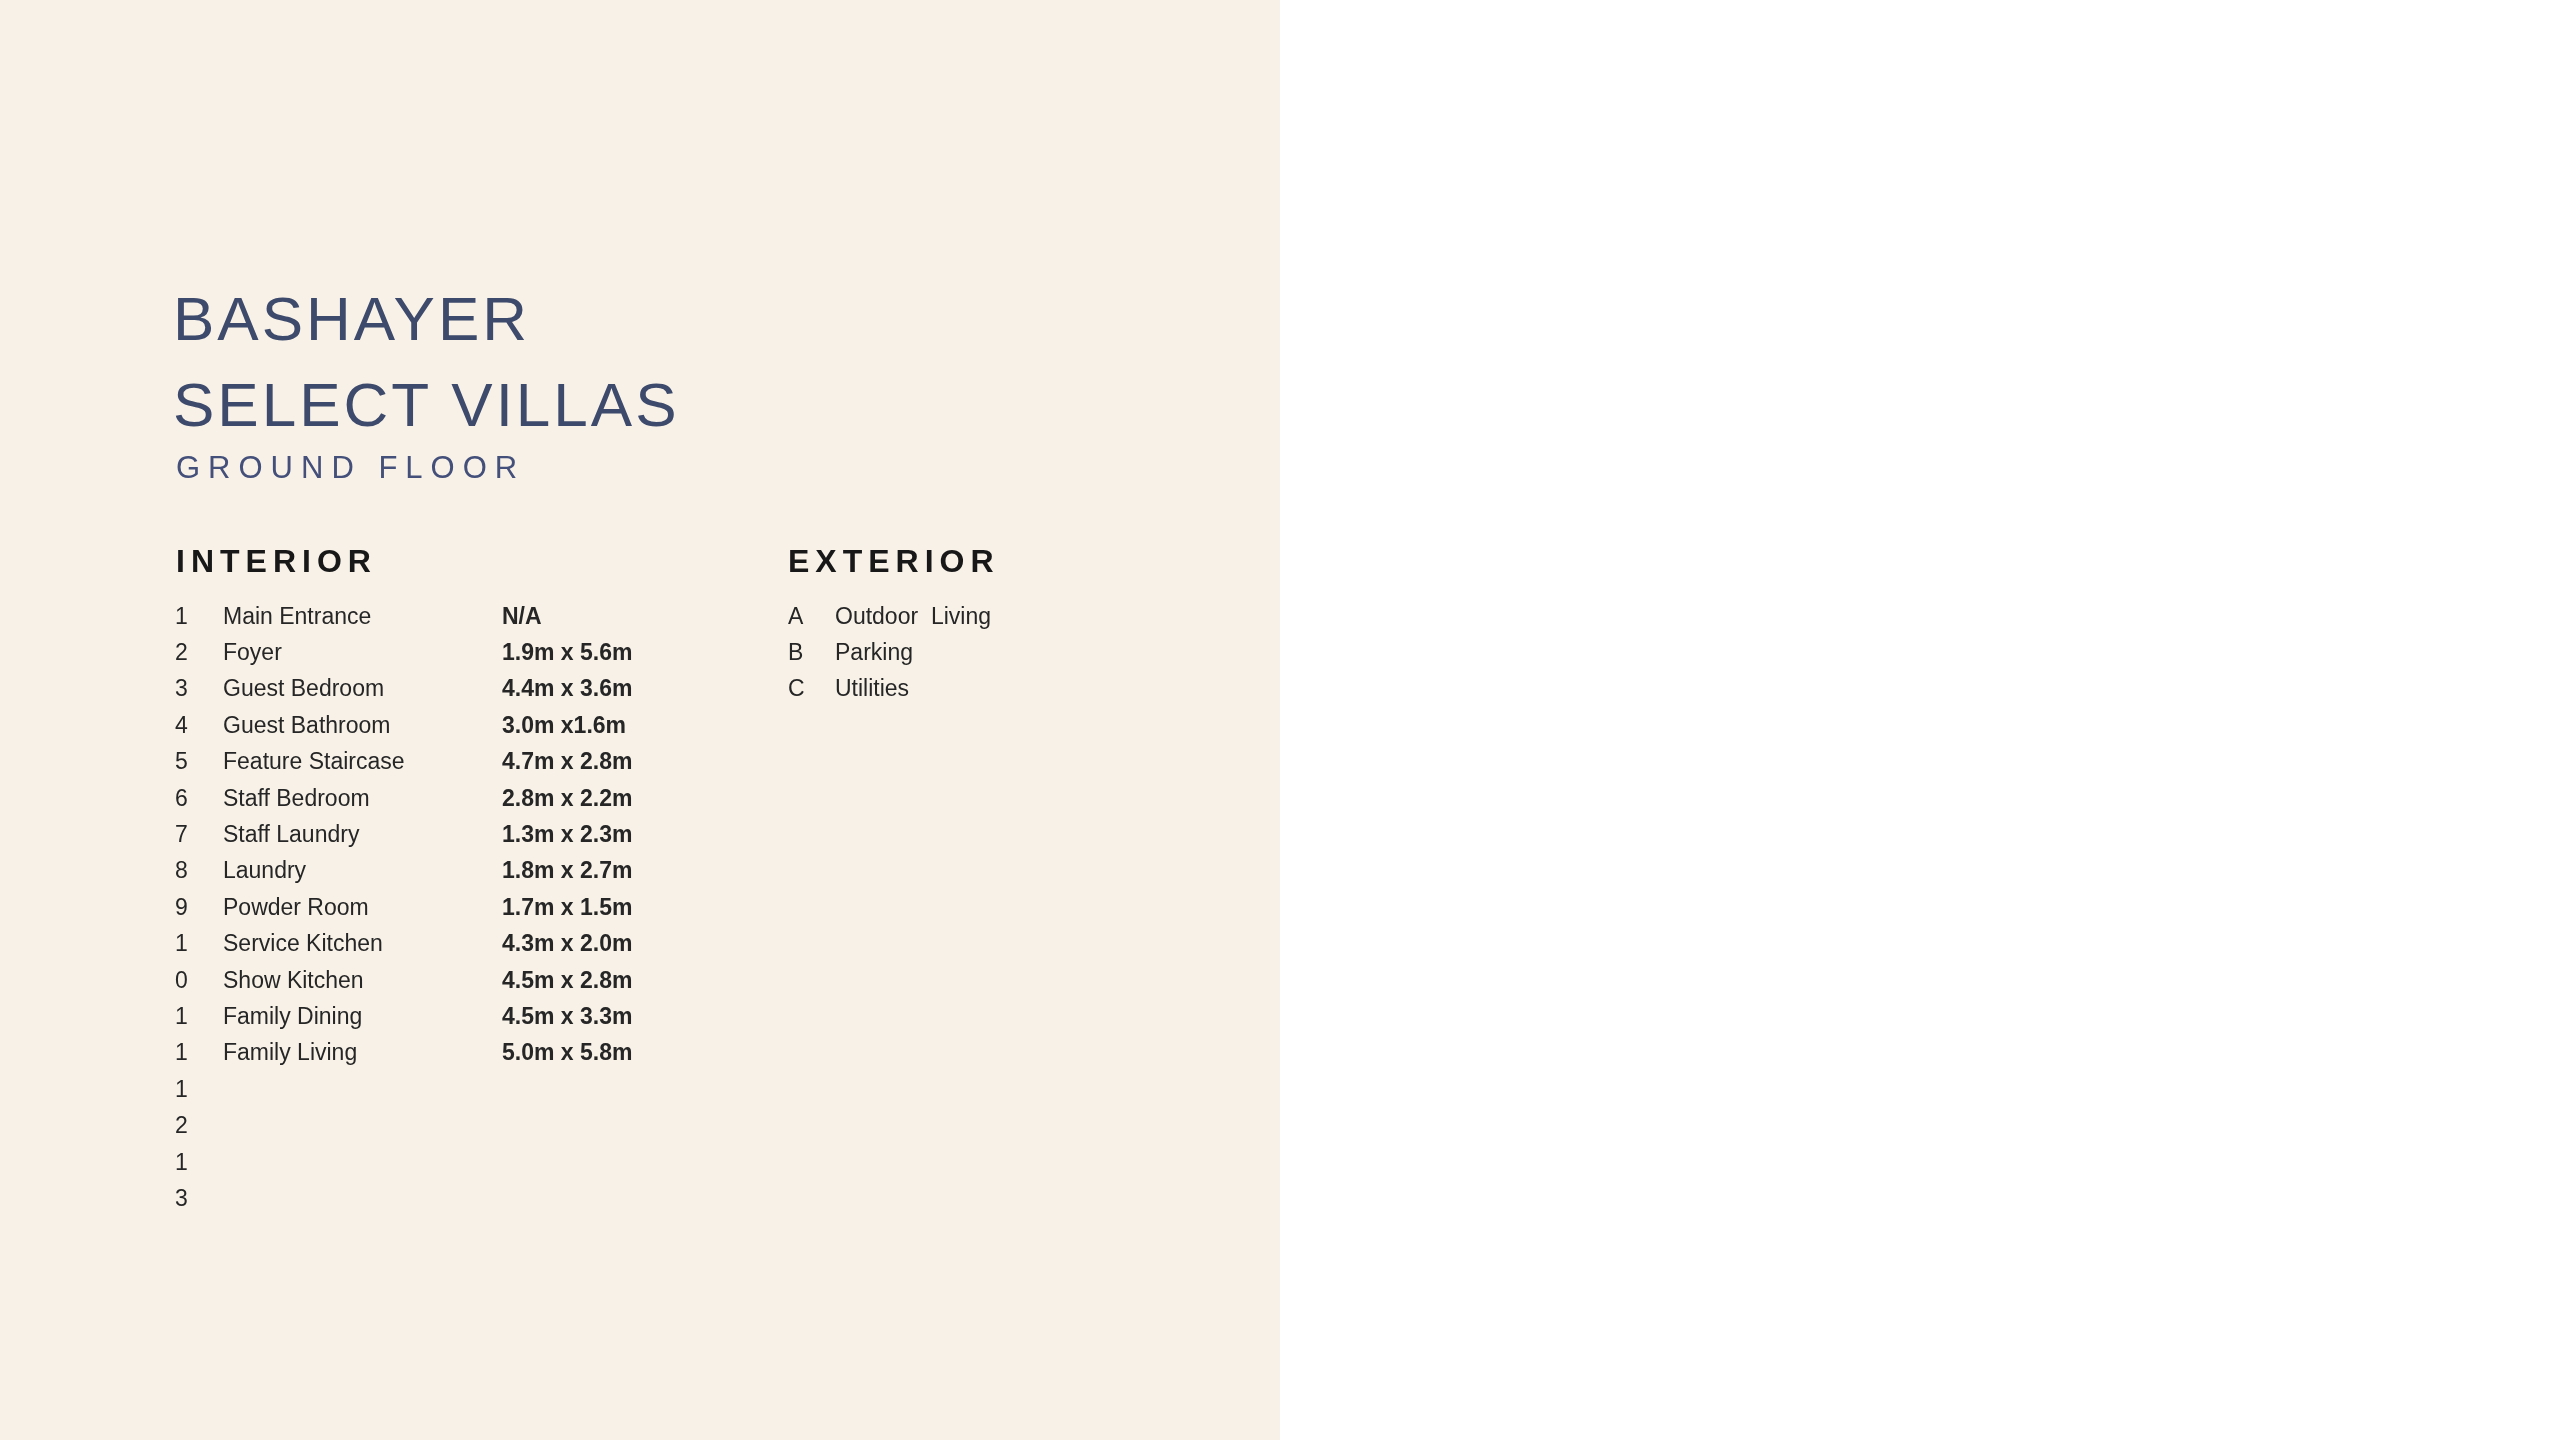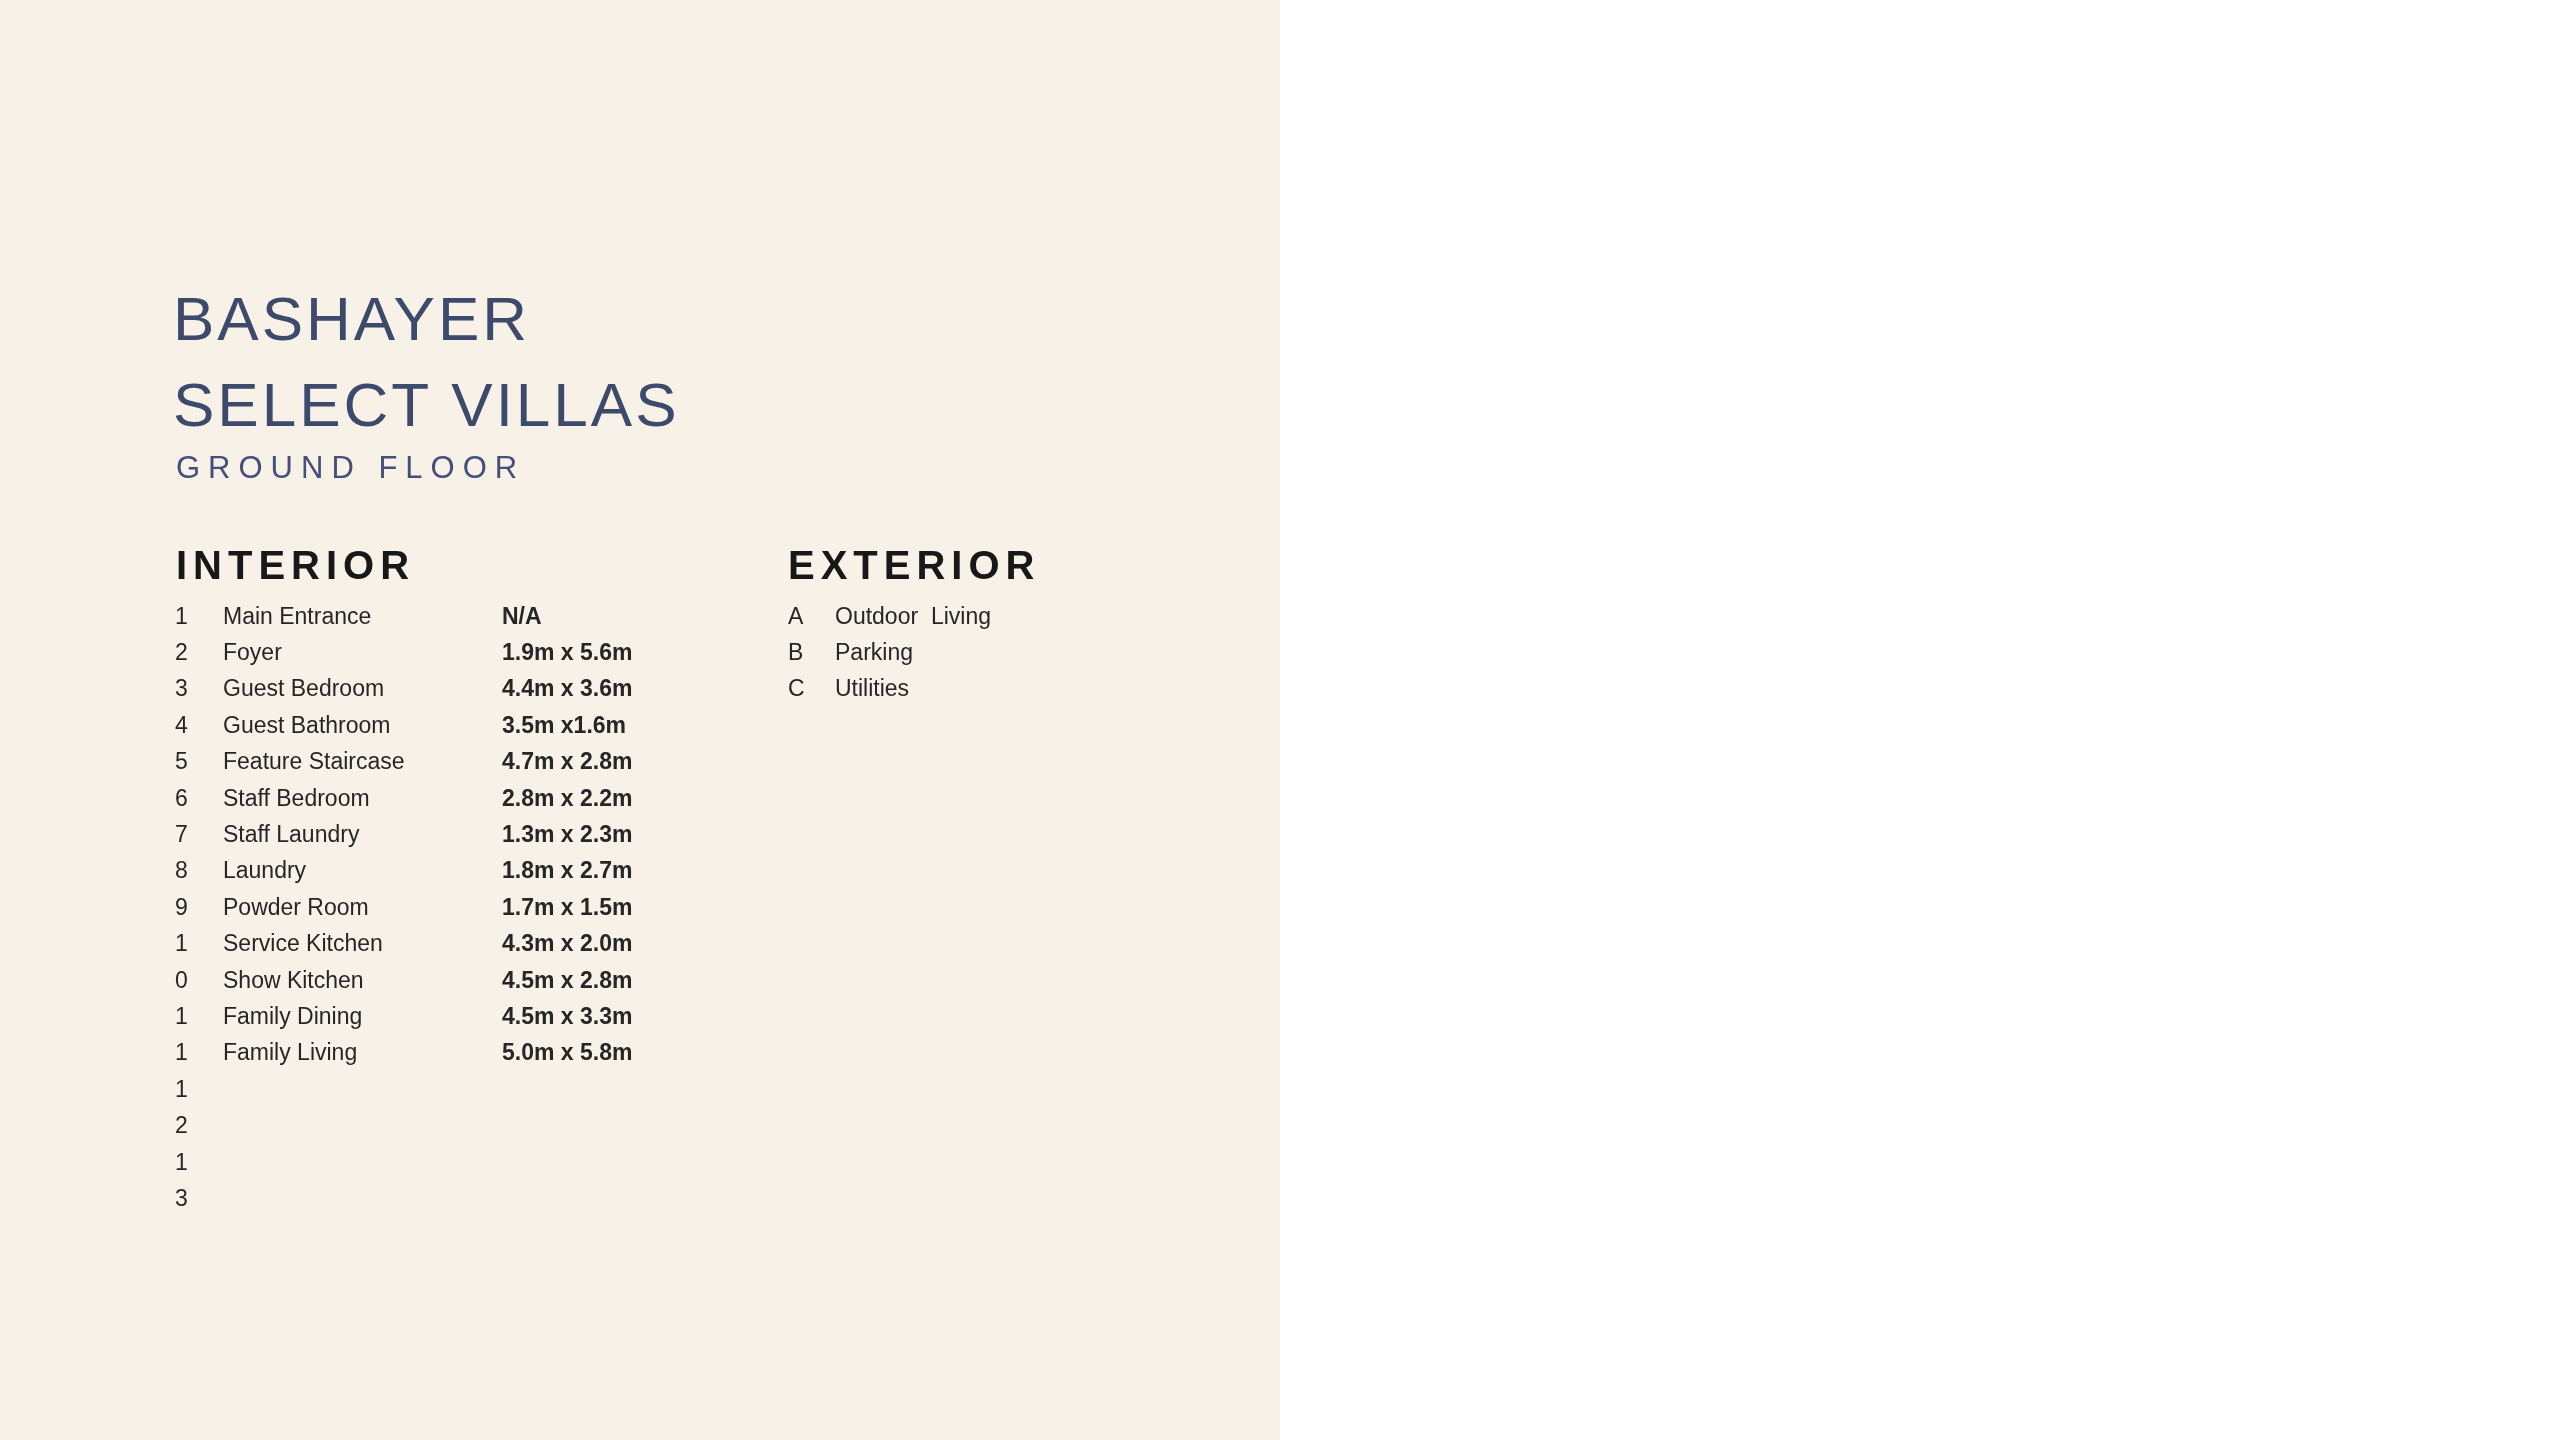--- a/index.html
+++ b/index.html
@@ -4,21 +4,21 @@
 <style>
   html,body{margin:0;padding:0;background:#ffffff;}
   .canvas{position:relative;width:2560px;height:1440px;overflow:hidden;background:#6d28d9;
           font-family:"Liberation Sans",sans-serif;}
   
   .panel-left{position:absolute;left:0;top:0;width:1280px;height:1440px;background:#f7f1e8;}
   .title{position:absolute;left:173px;top:276px;font-size:62px;line-height:86px;
          letter-spacing:3px;font-weight:400;color:#3e4a6b;}
   .subtitle{position:absolute;left:176px;top:450px;font-size:31px;font-weight:400;
             letter-spacing:8px;color:#44507a;}
-  .sec-head{position:absolute;top:543px;font-size:40px;font-weight:700;letter-spacing:6px;color:#181818;}
+  .sec-head{position:absolute;top:543px;font-size:32px;font-weight:700;letter-spacing:6px;color:#181818;}
   .sec-head.interior{left:176px;}
   .sec-head.exterior{left:788px;}
   .rows{position:absolute;top:598px;}
   .rows.interior{left:175px;width:560px;}
   .rows.exterior{left:788px;width:420px;}
   .row{display:flex;height:36.4px;align-items:center;font-size:23px;color:#262626;}
   .rnum{width:48px;flex:none;}
   .rows.exterior .rnum{width:47px;}
   .rname{width:279px;flex:none;white-space:pre;}
   .rdim{white-space:pre;font-weight:bold;}
@@ -54,21 +54,21 @@
 
         <div class="row">
           <span class="rnum">3</span>
           <span class="rname">Guest Bedroom</span>
           <span class="rdim">4.4m x 3.6m</span>
         </div>
 
         <div class="row">
           <span class="rnum">4</span>
           <span class="rname">Guest Bathroom</span>
-          <span class="rdim">3.5m x1.6m</span>
+          <span class="rdim">3.0m x1.6m</span>
         </div>
 
         <div class="row">
           <span class="rnum">5</span>
           <span class="rname">Feature Staircase</span>
           <span class="rdim">4.7m x 2.8m</span>
         </div>
 
         <div class="row">
           <span class="rnum">6</span>

